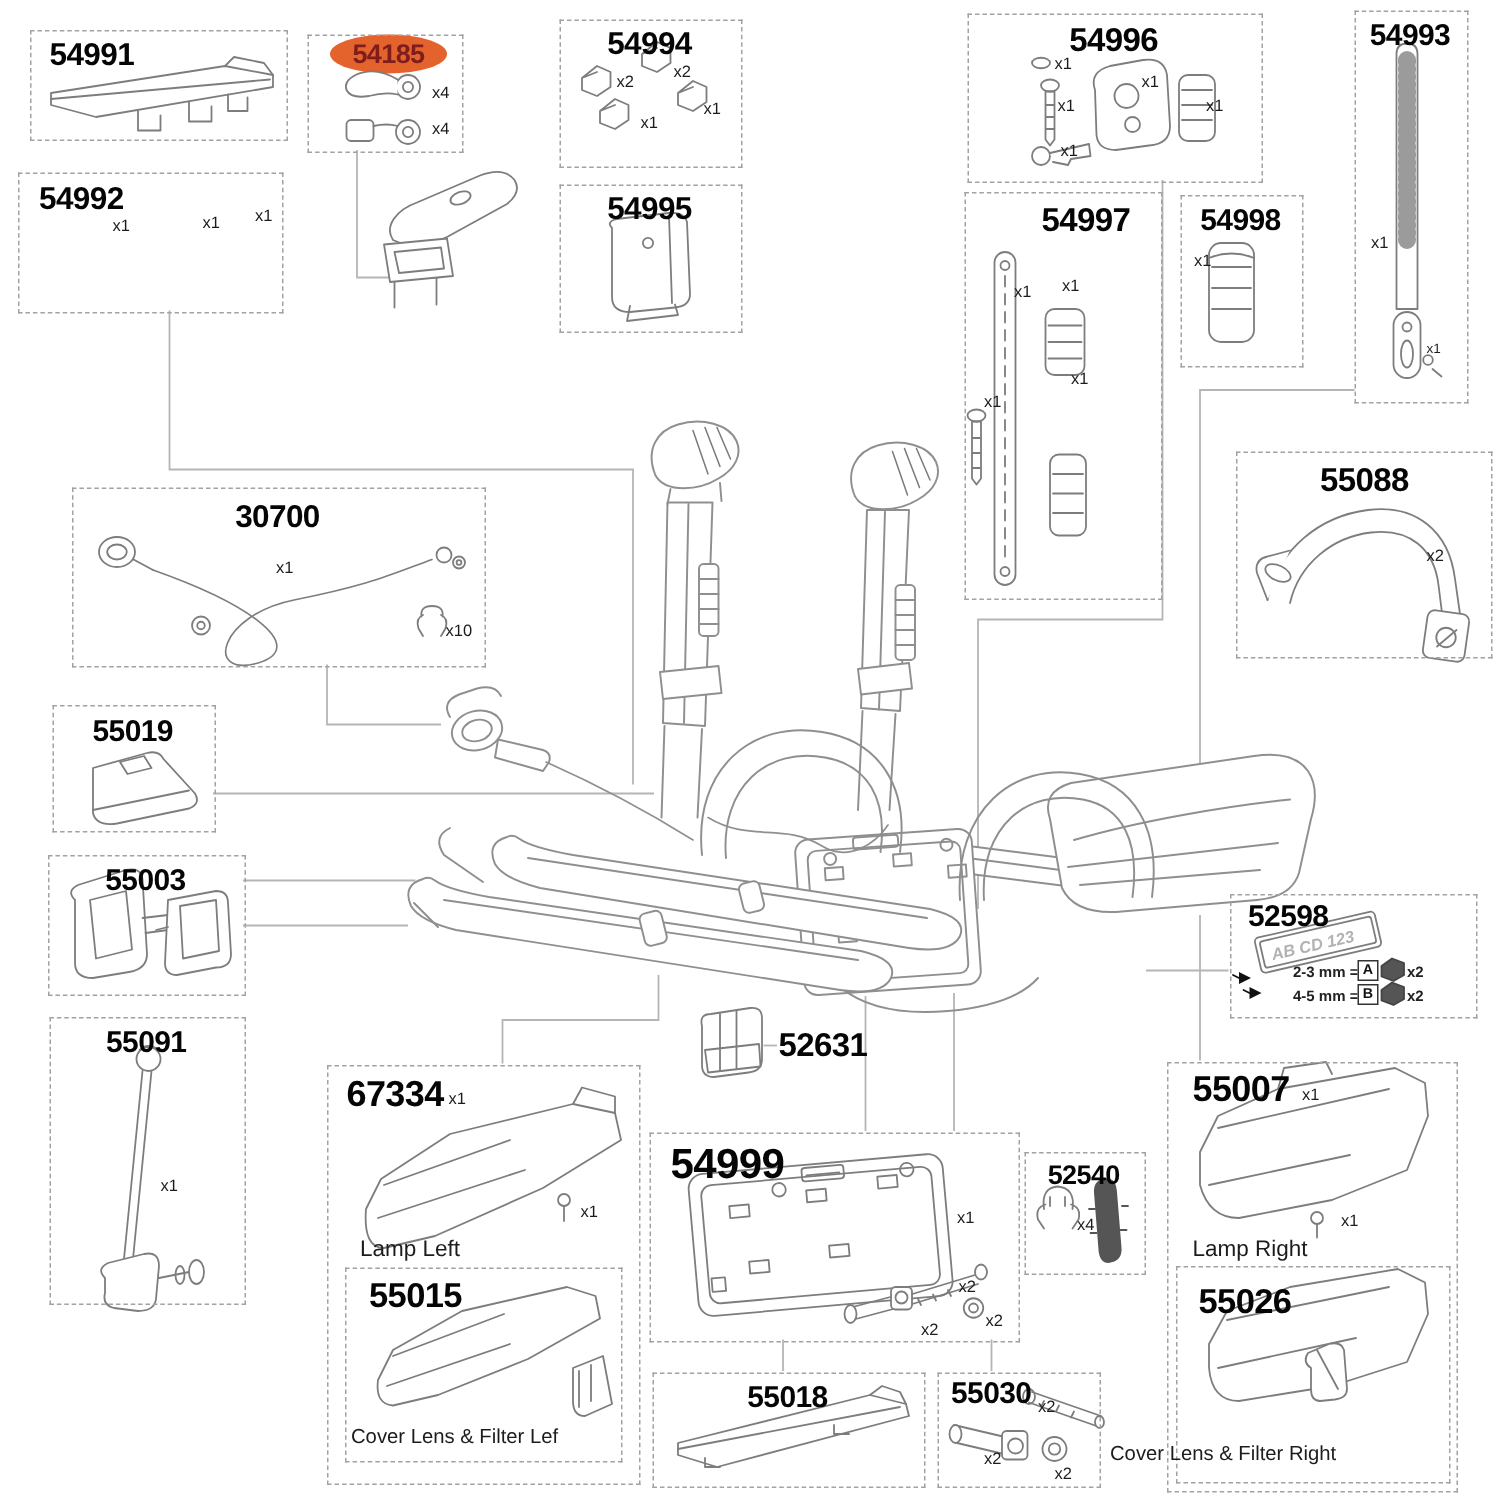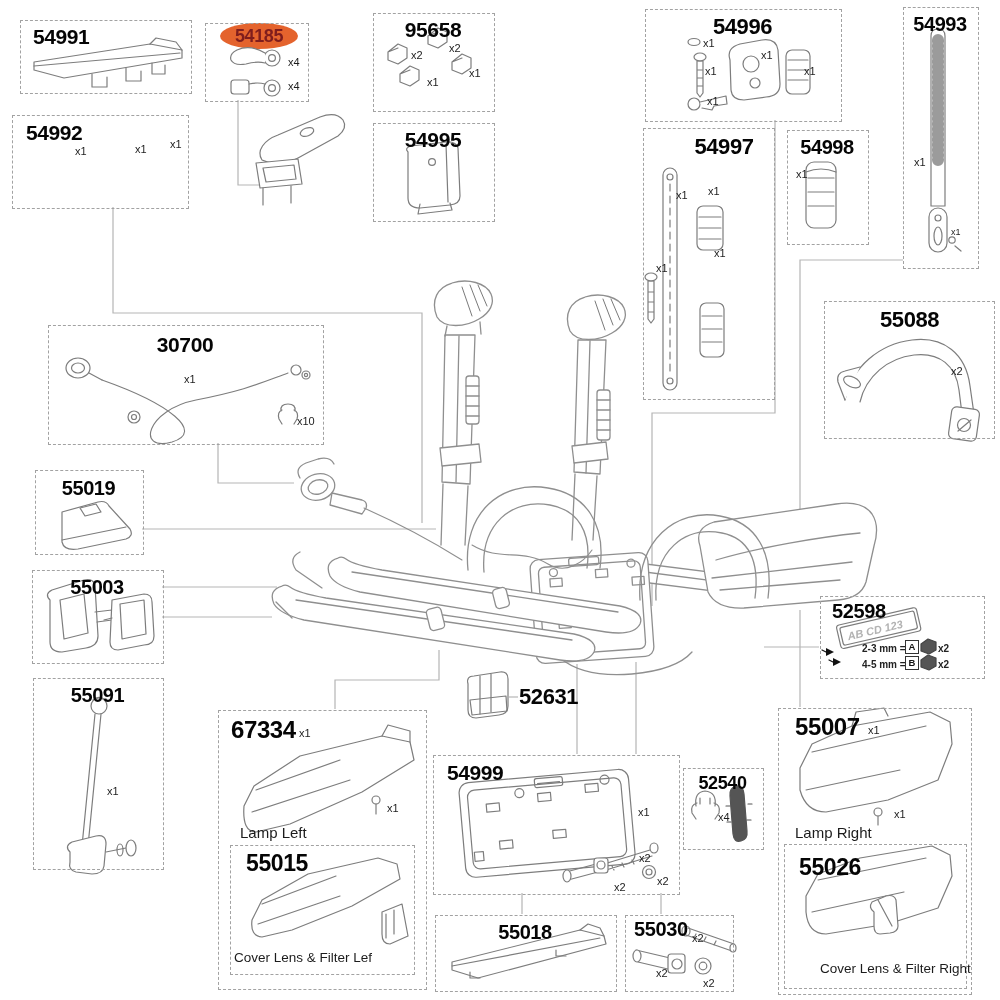--- a/index.html
+++ b/index.html
@@ -356,36 +356,36 @@
 <div class="box" style="left:433px;top:755px;width:245px;height:138px"></div>
 <div class="box" style="left:683px;top:768px;width:79px;height:80px"></div>
 <div class="box" style="left:778px;top:708px;width:192px;height:285px"></div>
 <div class="box" style="left:784px;top:844px;width:181px;height:143px"></div>
 <div class="box" style="left:820px;top:596px;width:163px;height:81px"></div>
 <div class="box" style="left:435px;top:915px;width:180px;height:75px"></div>
 <div class="box" style="left:625px;top:915px;width:107px;height:75px"></div>
 
 <div class="num" style="left:33px;top:26px;font-size:21px">54991</div>
 <div class="hl-label" style="left:221px;top:27px;width:76px;font-size:18px">54185</div>
-<div class="num ctr" style="left:373px;top:19px;width:120px;font-size:21px">95658</div>
+<div class="num ctr" style="left:373px;top:19px;width:120px;font-size:21px">54994</div>
 <div class="num ctr" style="left:373px;top:129px;width:120px;font-size:21px">54995</div>
 <div class="num ctr" style="left:645px;top:16px;width:195px;font-size:22px">54996</div>
 <div class="num ctr" style="left:903px;top:14px;width:74px;font-size:20px">54993</div>
 <div class="num" style="left:26px;top:122px;font-size:21px">54992</div>
 <div class="num ctr" style="left:659px;top:136px;width:130px;font-size:22px">54997</div>
 <div class="num ctr" style="left:787px;top:137px;width:80px;font-size:20px">54998</div>
 <div class="num" style="left:880px;top:309px;font-size:22px">55088</div>
 <div class="num ctr" style="left:48px;top:334px;width:274px;font-size:21px">30700</div>
 <div class="num ctr" style="left:35px;top:478px;width:107px;font-size:20px">55019</div>
 <div class="num ctr" style="left:32px;top:577px;width:130px;font-size:20px">55003</div>
 <div class="num ctr" style="left:33px;top:685px;width:129px;font-size:20px">55091</div>
 <div class="num" style="left:231px;top:718px;font-size:24px">67334</div>
 <div class="num" style="left:246px;top:852px;font-size:23px">55015</div>
 <div class="num" style="left:519px;top:686px;font-size:22px">52631</div>
-<div class="num" style="left:447px;top:762px;font-size:21px">54999</div>
+<div class="num" style="left:447px;top:762px;font-size:28px">54999</div>
 <div class="num ctr" style="left:683px;top:774px;width:79px;font-size:18px">52540</div>
 <div class="num" style="left:795px;top:715px;font-size:24px">55007</div>
 <div class="num" style="left:799px;top:856px;font-size:23px">55026</div>
 <div class="num" style="left:832px;top:601px;font-size:20px">52598</div>
 <div class="num ctr" style="left:435px;top:922px;width:180px;font-size:20px">55018</div>
 <div class="num" style="left:634px;top:919px;font-size:20px">55030</div>
 
 <div class="qty" style="left:288px;top:57px">x4</div>
 <div class="qty" style="left:288px;top:81px">x4</div>
 <div class="qty" style="left:75px;top:146px">x1</div>
@@ -420,21 +420,21 @@
 <div class="qty" style="left:718px;top:812px">x4</div>
 <div class="qty" style="left:868px;top:725px">x1</div>
 <div class="qty" style="left:894px;top:809px">x1</div>
 <div class="qty" style="left:692px;top:933px">x2</div>
 <div class="qty" style="left:656px;top:968px">x2</div>
 <div class="qty" style="left:703px;top:978px">x2</div>
 
 <div class="cap" style="left:240px;top:825px;width:164px;font-size:15px">Lamp Left</div>
 <div class="cap" style="left:234px;top:951px;width:176px;font-size:13.5px">Cover Lens &amp; Filter Lef</div>
 <div class="cap" style="left:795px;top:825px;width:160px;font-size:15px">Lamp Right</div>
-<div class="cap" style="left:820px;top:962px;width:174px;font-size:13.5px">Cover Lens &amp; Filter Right</div>
+<div class="cap" style="left:740px;top:962px;width:174px;font-size:13.5px">Cover Lens &amp; Filter Right</div>
 
 <div class="r1" style="left:862px;top:644px">2-3 mm =</div>
 <div class="kbox" style="left:905px;top:640px">A</div>
 <div class="r1" style="left:938px;top:644px">x2</div>
 <div class="r1" style="left:862px;top:660px">4-5 mm =</div>
 <div class="kbox" style="left:905px;top:656px">B</div>
 <div class="r1" style="left:938px;top:660px">x2</div>
 
 </div>
 

